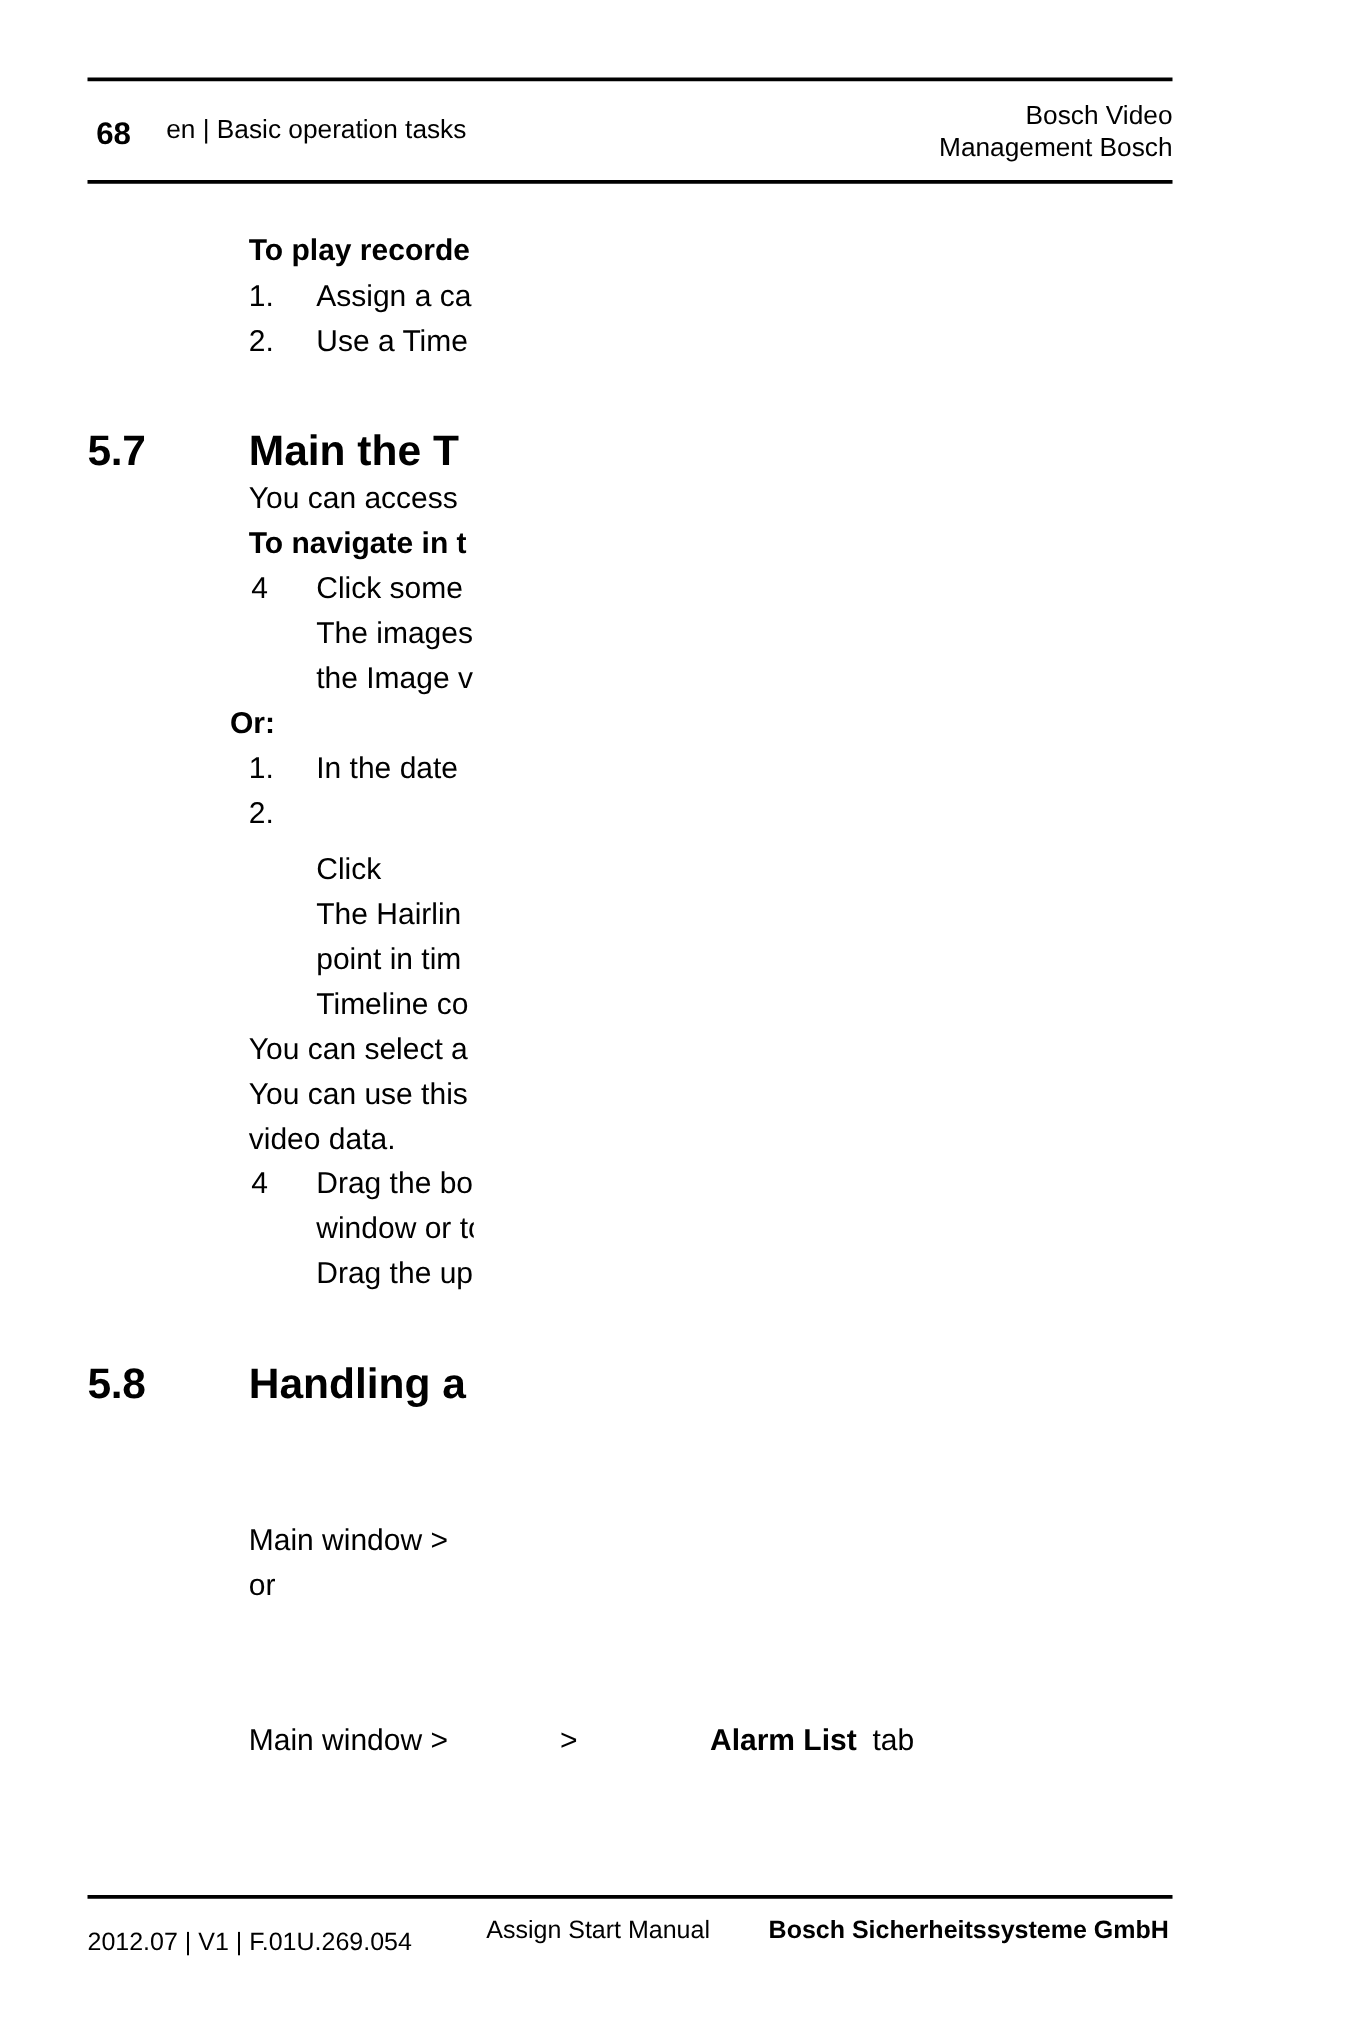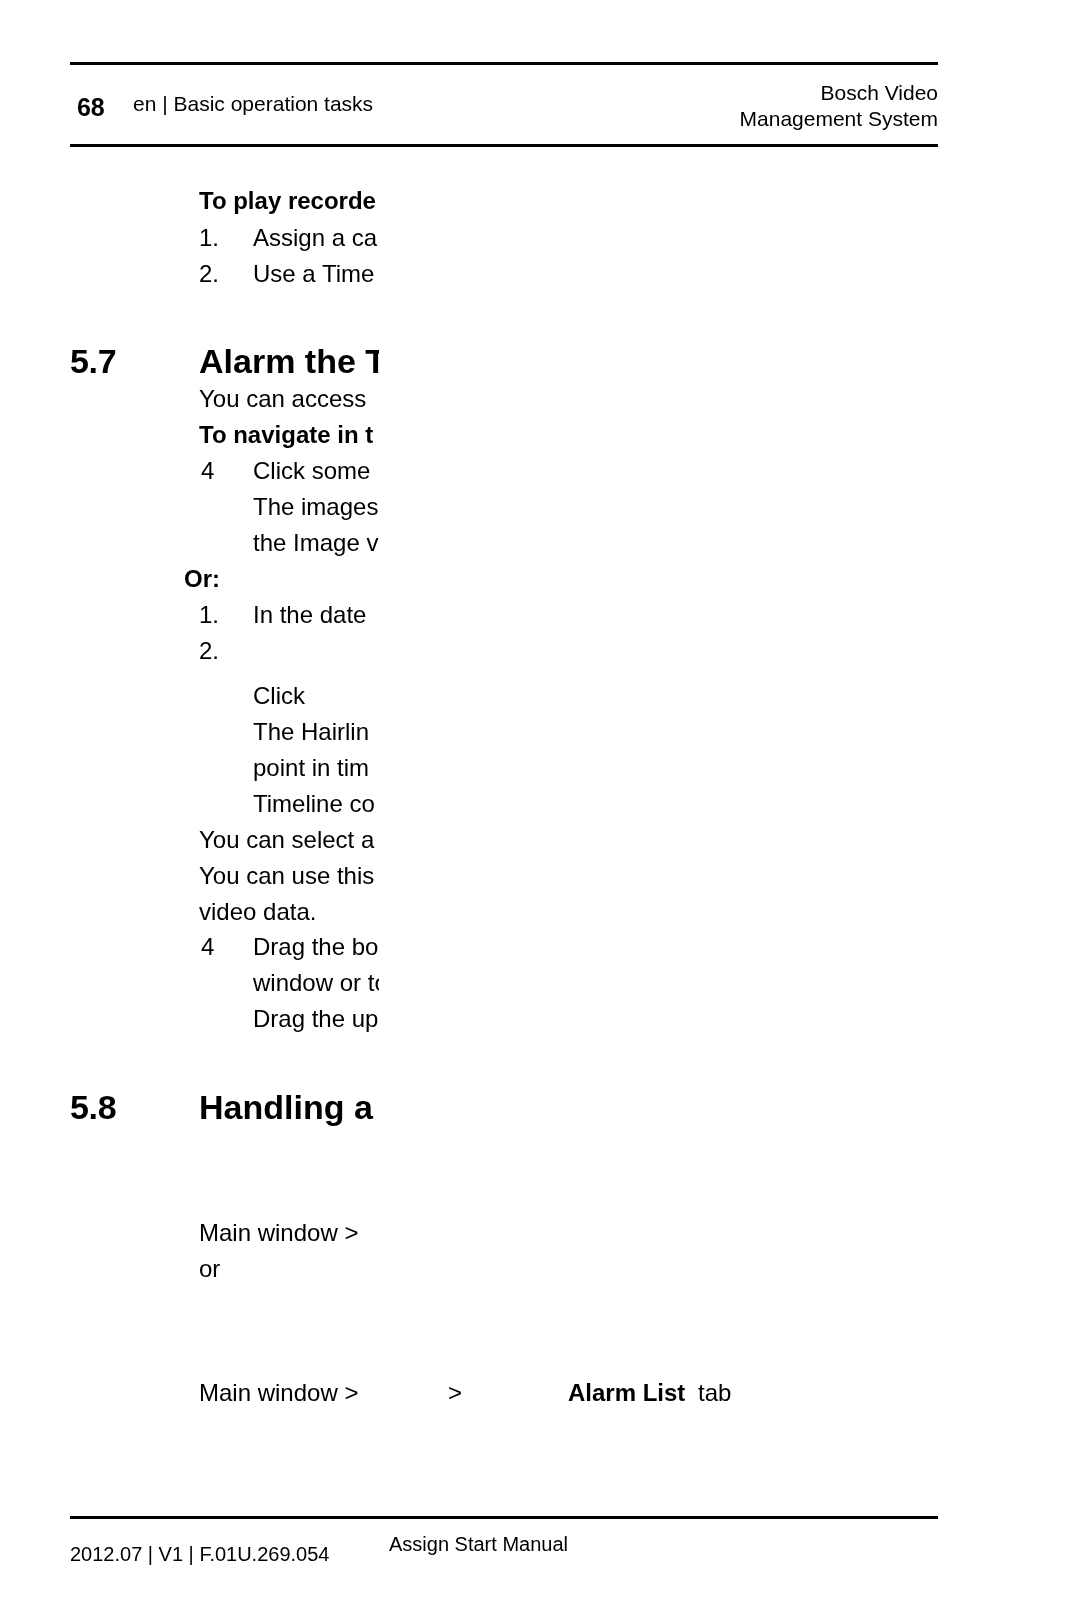--- a/index.html
+++ b/index.html
@@ -148,37 +148,37 @@
 <div class="page">
 
   <div class="header-rule-top"></div>
 
   <div class="header-pagenum">68</div>
 
   <div class="header-breadcrumb">en | Basic operation tasks</div>
 
   <div class="header-product">
     <div>Bosch Video</div>
-    <div>Management System</div>
+    <div>Management Bosch</div>
   </div>
 
   <div class="header-rule-bottom"></div>
 
   <div class="body-clip">
 
     <div class="blk bold" style="left:199px; top:187px;">To play recorde</div>
 
     <div class="num" style="left:199px; top:224px;">1.</div>
     <div class="blk" style="left:253px; top:224px;">Assign a ca</div>
 
     <div class="num" style="left:199px; top:260px;">2.</div>
     <div class="blk" style="left:253px; top:260px;">Use a Time</div>
 
     <div class="sec-num" style="top:342px;">5.7</div>
-    <div class="sec-title" style="top:342px;">Alarm the T</div>
+    <div class="sec-title" style="top:342px;">Main the T</div>
 
     <div class="blk" style="left:199px; top:385px;">You can access</div>
 
     <div class="blk bold" style="left:199px; top:421px;">To navigate in t</div>
 
     <div class="num" style="left:201px; top:457px;">4</div>
     <div class="blk" style="left:253px; top:457px;">Click some</div>
     <div class="blk" style="left:253px; top:493px;">The images</div>
     <div class="blk" style="left:253px; top:529px;">the Image ᴠ</div>
 
@@ -216,14 +216,15 @@
   <div class="mainwin" style="left:448px; top:1379px;">&gt;</div>
   <div class="mainwin bold" style="left:568px; top:1379px;">Alarm List</div>
   <div class="mainwin" style="left:698px; top:1379px;">tab</div>
 
   <div class="footer-rule"></div>
 
   <div class="footer-left">2012.07 | V1 | F.01U.269.054</div>
 
   <div class="footer-center">Assign Start Manual</div>
 
+  <div class="footer-right">Bosch Sicherheitssysteme GmbH</div>
 
 </div>
 
 </body></html>

